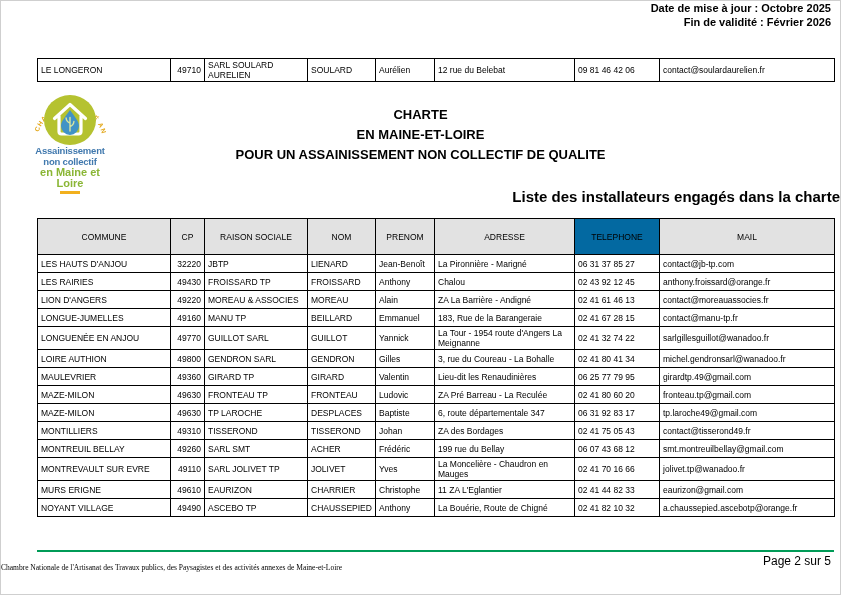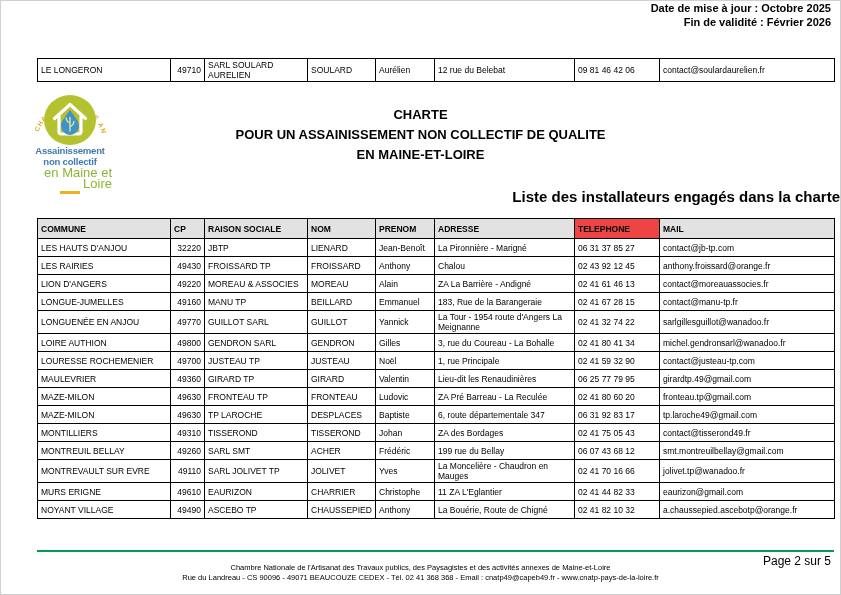--- a/index.html
+++ b/index.html
@@ -12,43 +12,43 @@
 
   
   .date-block {
     position:absolute; top:0; right:9px; text-align:right;
     font-weight:bold; font-size:11px; line-height:14px;
   }
 
   
   table { border-collapse:collapse; table-layout:fixed; width:797px; font-size:8.5px; line-height:10px; }
   th, td { border:1px solid #000; padding:1px 3px; vertical-align:middle; overflow:hidden; }
-  thead th { background:#e2e2e2; font-weight:bold; text-align:left; height:20px; }
+  thead th { background:#e2e2e2; font-weight:normal; text-align:center; height:36px; }
   tbody td { height:18px; text-align:left; }
   td.center, th.center { text-align:right; }
 
   .orphan-table { position:absolute; left:36px; top:57px; }
   .orphan-table td { height:22px;margin-top:16px; }
   .main-table { position:absolute; left:36px; top:217px; }
 
   
   .logo { position:absolute; left:27px; top:83px; width:84px; text-align:center; }
   .logo svg { display:block; margin:0 auto; }
   .logo-line-blue { font-size:9.5px; line-height:10.5px; color:#4179ae; font-weight:bold; letter-spacing:-0.2px; }
-  .logo-line-green { font-size:13px; line-height:11px; color:#8ab635; font-weight:normal;text-align:right; }
+  .logo-line-green { font-size:11px; line-height:11px; color:#8ab635; font-weight:bold; }
   .logo-bar { width:20px; height:3px; margin:2px auto 0 auto; background:#f2b01e; }
 
   
   .title-block { position:absolute; left:0; right:0; top:104px; text-align:center; font-weight:bold; font-size:13px; line-height:20px; }
   .subtitle { position:absolute; left:0; right:0; top:187px; text-align:right; font-weight:bold; font-size:15px; }
 
   
   .divider { position:absolute; left:36px; top:549px; width:797px; height:2px; background:#009b57; }
   .page-num { position:absolute; right:9px; top:553px; font-size:12px;padding-left:47px; }
-  .footer-block { position:absolute; left:0; right:0; top:562px; text-align:center; font-size:7.5px; line-height:10px; }
+  .footer-block { position:absolute; left:0; right:0; top:562px; font-size:7.5px; line-height:10px;font-family:Liberation Serif, serif; }
 </style>
 </head>
 <body>
 
 <div class="page">
 
   <div class="date-block">
     <div>Date de mise à jour : Octobre 2025</div>
     <div>Fin de validité : Février 2026</div>
   </div>
@@ -92,22 +92,22 @@
       <path d="M 42 33.5 L 42 47 M 42 39 C 39.3 38 38.3 36.3 38.1 34 M 42 42.5 C 44.7 41.5 45.7 39.8 45.9 37.5" fill="none" stroke="#d8e6a0" stroke-width="1.4" stroke-linecap="round"></path>
     </svg>
     <div class="logo-line-blue">Assainissement</div>
     <div class="logo-line-blue">non collectif</div>
     <div class="logo-line-green">en Maine et Loire</div>
     <div class="logo-bar"></div>
   </div>
 
   <div class="title-block">
     <div>CHARTE</div>
+    <div>EN MAINE-ET-LOIRE</div>
     <div>POUR UN ASSAINISSEMENT NON COLLECTIF DE QUALITE</div>
-    <div>EN MAINE-ET-LOIRE</div>
   </div>
 
   <div class="subtitle">Liste des installateurs engagés dans la charte</div>
 
   <table class="main-table">
     <colgroup>
       <col style="width:133px">
         <col style="width:34px">
         <col style="width:103px">
         <col style="width:68px">
@@ -117,21 +117,21 @@
         <col style="width:175px">
     </colgroup>
     <thead>
       <tr>
         <th style="background: rgb(226, 226, 226);">COMMUNE</th>
         <th style="background: rgb(226, 226, 226);">CP</th>
         <th style="background: rgb(226, 226, 226);">RAISON SOCIALE</th>
         <th style="background: rgb(226, 226, 226);">NOM</th>
         <th style="background: rgb(226, 226, 226);">PRENOM</th>
         <th style="background: rgb(226, 226, 226);">ADRESSE</th>
-        <th style="background: #ef4444;">TELEPHONE</th>
+        <th style="background: #0369a1;">TELEPHONE</th>
         <th style="background: rgb(226, 226, 226);">MAIL</th>
       </tr>
     </thead>
     <tbody>
         <tr>
           <td>LES HAUTS D'ANJOU</td>
           <td class="center">32220</td>
           <td>JBTP</td>
           <td>LIENARD</td>
           <td>Jean-Benoît</td>
@@ -183,30 +183,20 @@
           <td>LOIRE AUTHION</td>
           <td class="center">49800</td>
           <td>GENDRON SARL</td>
           <td>GENDRON</td>
           <td>Gilles</td>
           <td>3, rue du Coureau - La Bohalle</td>
           <td>02 41 80 41 34</td>
           <td>michel.gendronsarl@wanadoo.fr</td>
         </tr>
         <tr>
-          <td>LOURESSE ROCHEMENIER</td>
-          <td class="center">49700</td>
-          <td>JUSTEAU TP</td>
-          <td>JUSTEAU</td>
-          <td>Noël</td>
-          <td>1, rue Principale</td>
-          <td>02 41 59 32 90</td>
-          <td>contact@justeau-tp.com</td>
-        </tr>
-        <tr>
           <td>MAULEVRIER</td>
           <td class="center">49360</td>
           <td>GIRARD TP</td>
           <td>GIRARD</td>
           <td>Valentin</td>
           <td>Lieu-dit les Renaudinières</td>
           <td>06 25 77 79 95</td>
           <td>girardtp.49@gmail.com</td>
         </tr>
         <tr>
@@ -279,16 +269,15 @@
           <td>02 41 82 10 32</td>
           <td>a.chaussepied.ascebotp@orange.fr</td>
         </tr>
       </tbody>
   </table>
 
   <div class="divider" style="background: rgb(0, 155, 87);"></div>
   <div class="page-num">Page 2 sur 5</div>
   <div class="footer-block">
     <div>Chambre Nationale de l'Artisanat des Travaux publics, des Paysagistes et des activités annexes de Maine-et-Loire</div>
-    <div>Rue du Landreau - CS 90096 - 49071 BEAUCOUZE CEDEX - Tél. 02 41 368 368 - Email : cnatp49@capeb49.fr - www.cnatp-pays-de-la-loire.fr</div>
   </div>
 
 </div>
 
 </body></html>

